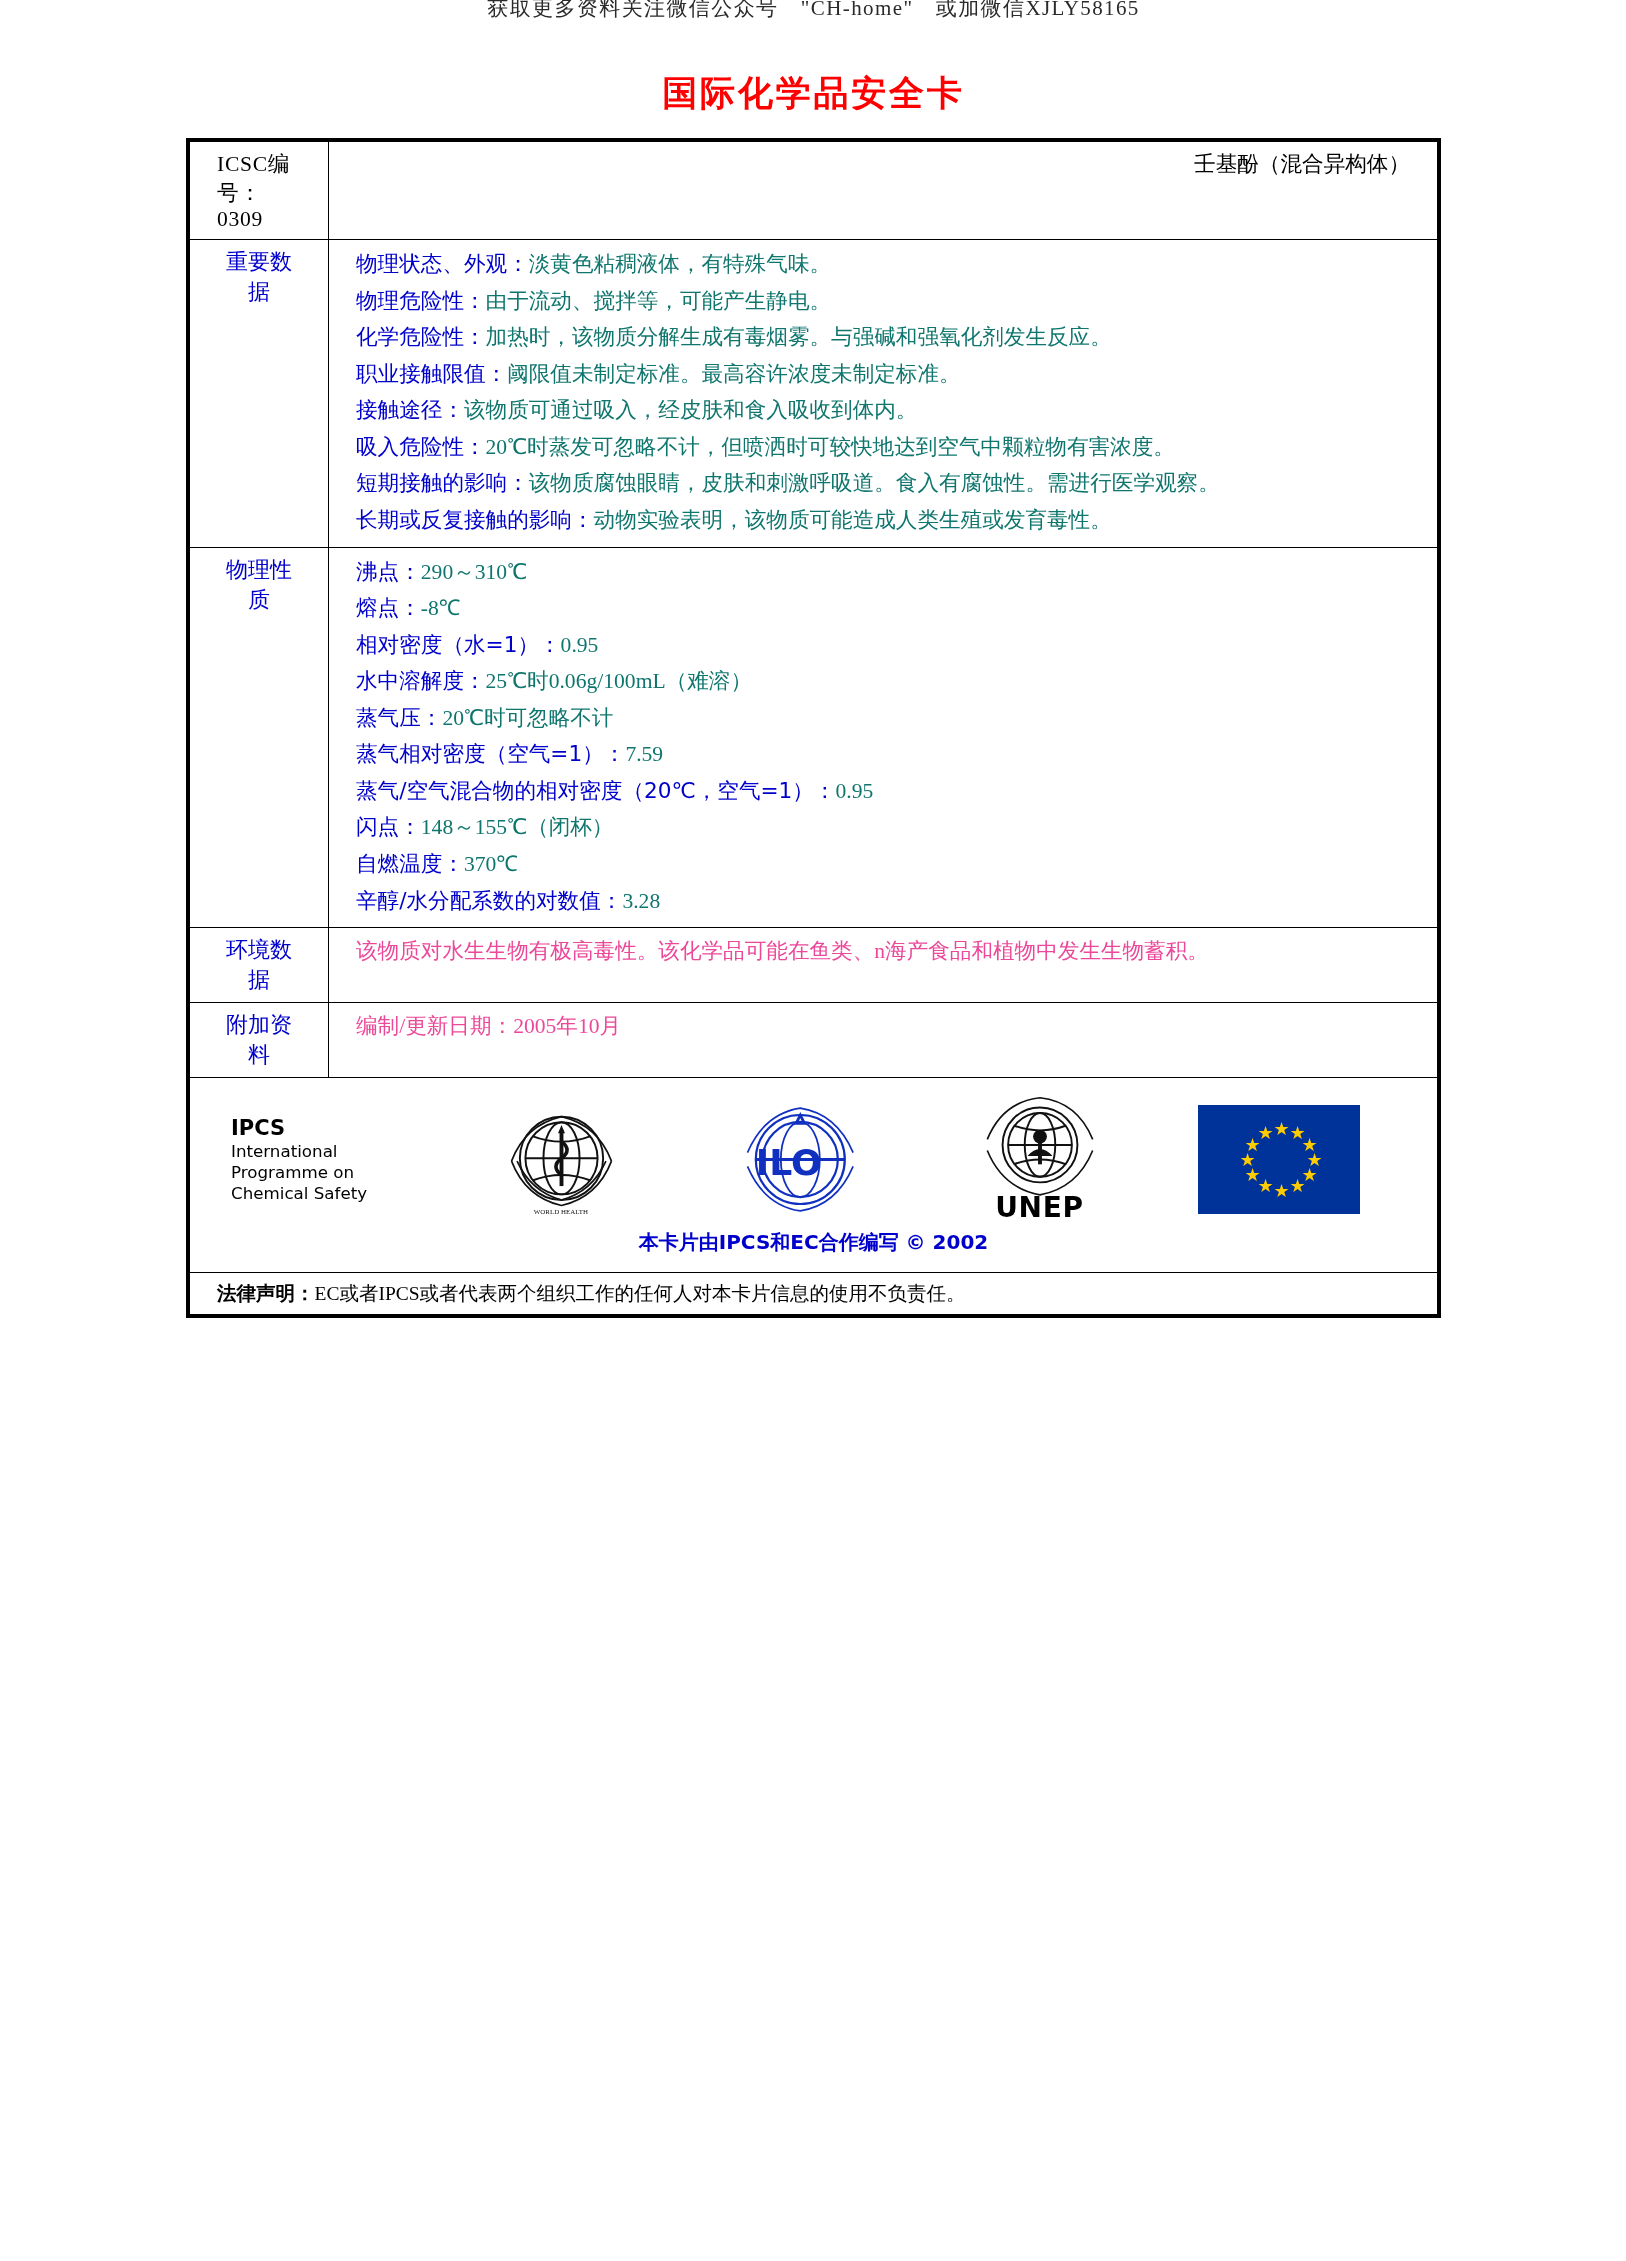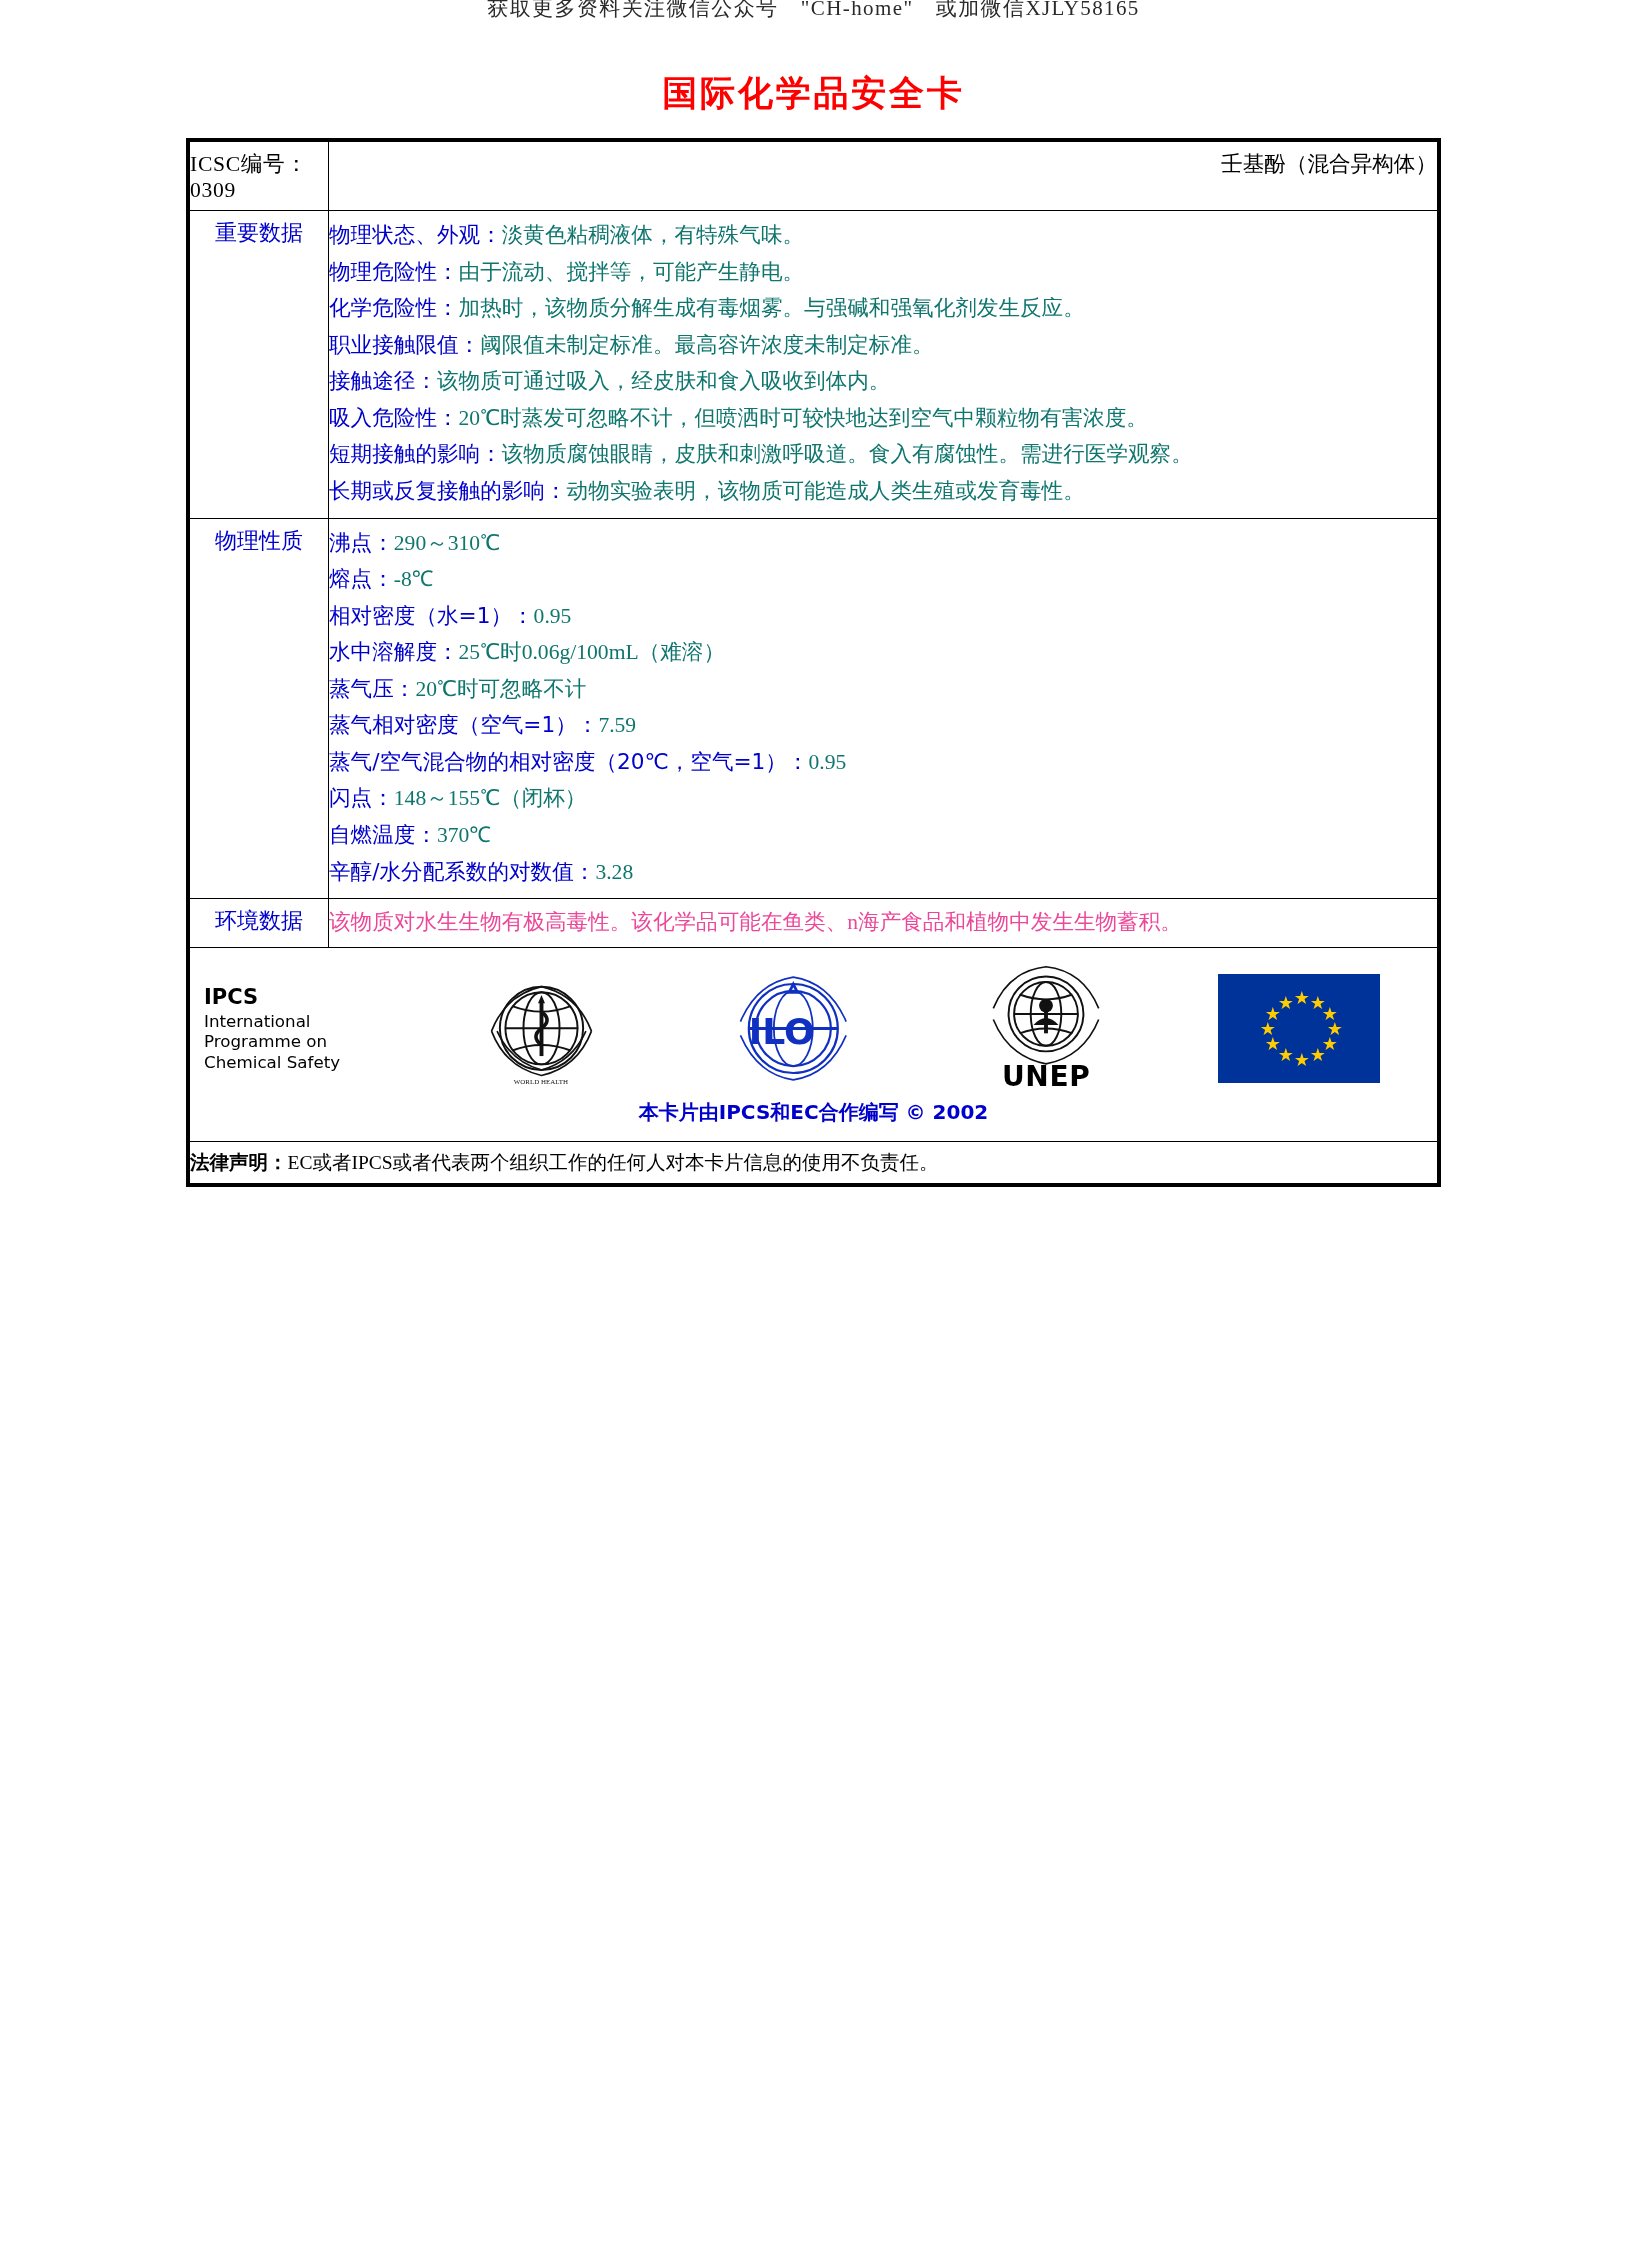--- a/index.html
+++ b/index.html
@@ -44,21 +44,21 @@
     box-sizing: border-box;
   }
   table.main {
     border-collapse: collapse;
     width: 100%;
     table-layout: fixed;
   }
   table.main td {
     border: 1.4px solid #000000;
     vertical-align: top;
-    padding: 7px 0;
+    padding: 7px 27px;
   }
   .hdr-row td {
     border-top: none;
     border-left: none;
     border-right: none;
     padding: 9.8px 15.3px;
   }
   .hdr-left {
     font-size: 21.6px;
     letter-spacing: 0.7px;
@@ -211,20 +211,24 @@
           <p><span class="kw">辛醇/水分配系数的对数值：</span><span class="val">3.28</span></p>
         </td>
       </tr>
 
       <tr>
         <td class="label-cell">环境数据</td>
         <td class="plain">该物质对水生生物有极高毒性。该化学品可能在鱼类、n海产食品和植物中发生生物蓄积。</td>
       </tr>
 
 
+      <tr>
+        <td class="label-cell">附加资料</td>
+        <td class="plain">编制/更新日期：2005年10月</td>
+      </tr>
 
       <tr>
         <td class="logos-cell" colspan="2">
           <div class="logos-inner">
 
             <div class="ipcs-block">
               <div class="ipcs-title">IPCS</div>
               <div class="ipcs-sub">International</div>
               <div class="ipcs-sub">Programme on</div>
               <div class="ipcs-sub">Chemical Safety</div>

